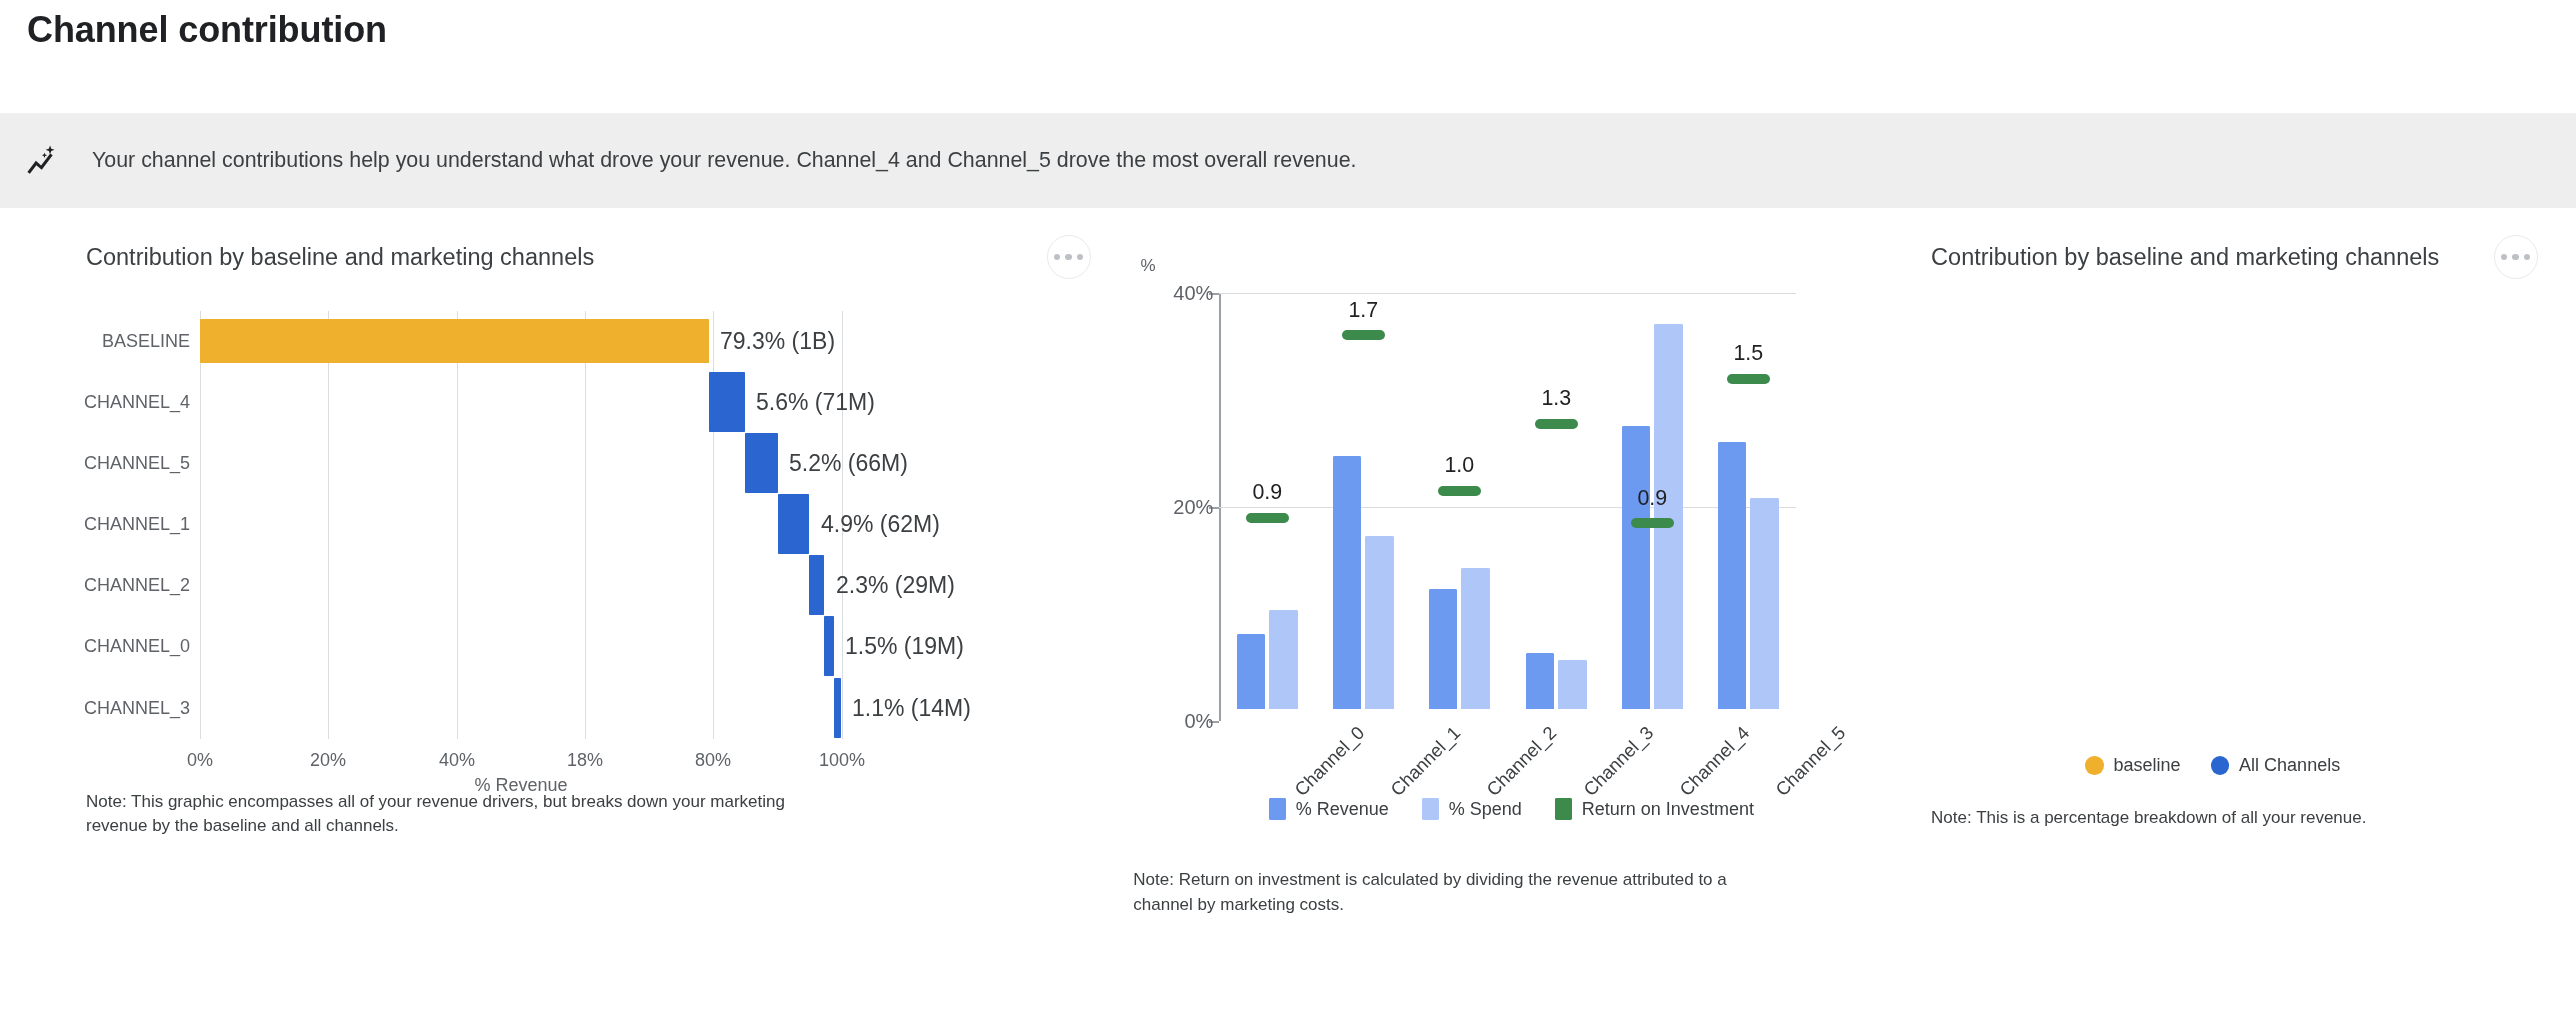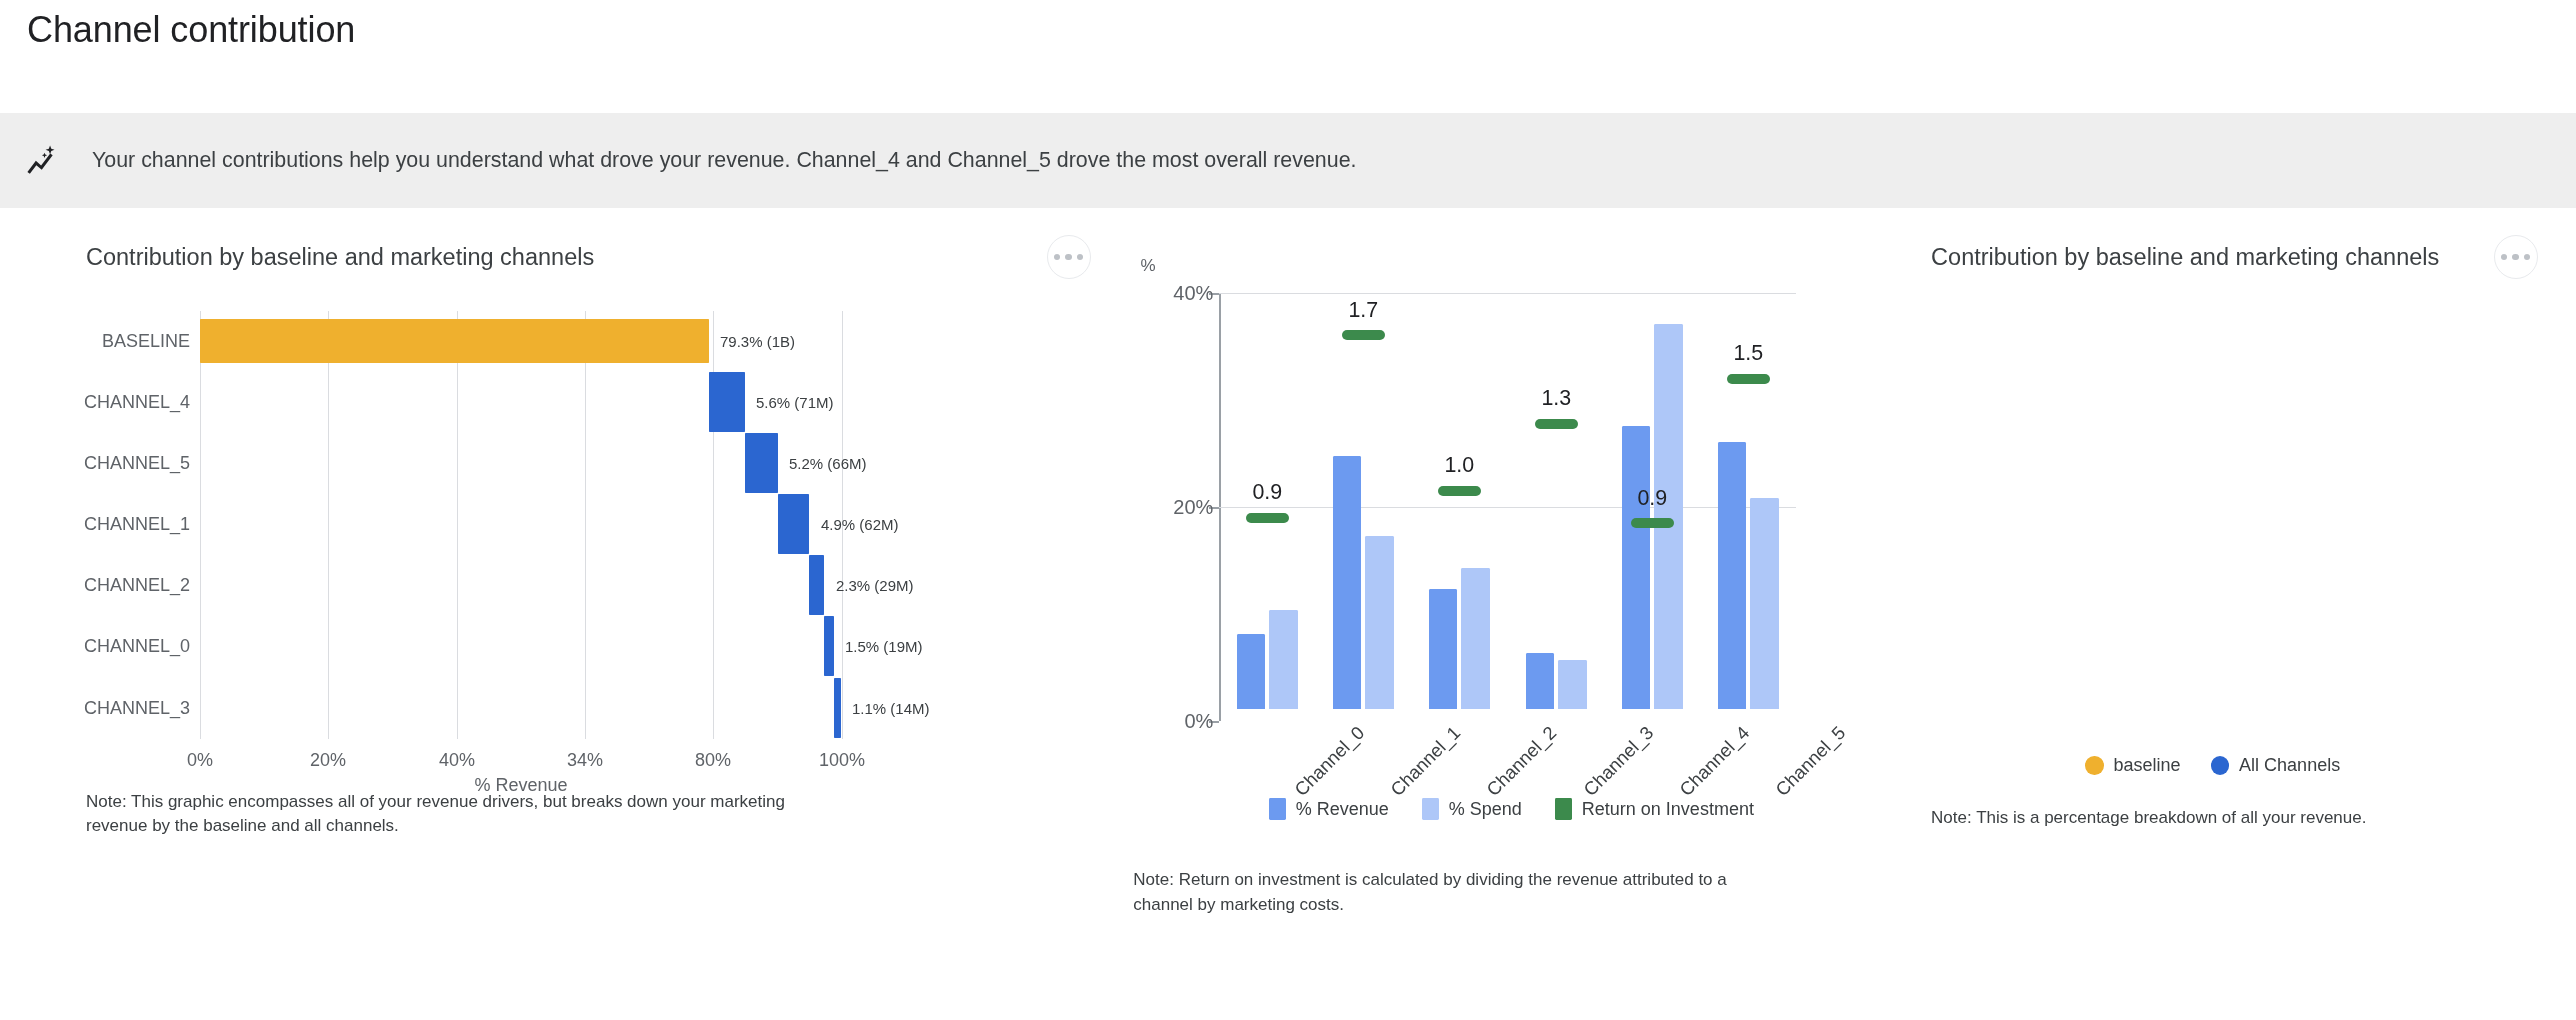--- a/index.html
+++ b/index.html
@@ -7,21 +7,21 @@
     margin: 0; padding: 0;
     background: #ffffff;
     font-family: "Liberation Sans", sans-serif;
     color: #202124;
   }
   body { width: 2576px; height: 1021px; overflow: hidden; position: relative; }
 
   
   .page-title {
     position: absolute; left: 27px; top: 8.6px;
-    font-size: 36px; font-weight: 400; color: #202124;
+    font-size: 36px; font-weight: 700; color: #202124;
     letter-spacing: -0.1px;
   }
 
   
   .banner {
     position: absolute; left: 0; top: 113px;
     width: 2576px; height: 95px;
     background: #eeeeee;
     display: flex; align-items: center;
   }
@@ -75,21 +75,21 @@
     position: absolute; top: 0; width: 0.7px; height: 428px; background: #dadce0;
   }
   .wf-row { position: absolute; left: 0; width: 642px; height: 61px; }
   .wf-bar { position: absolute; top: 8.6px; height: 44px; border-radius: 0.7px; }
   .wf-cat {
     position: absolute; right: 652px; top: 50%; transform: translateY(-50%);
     font-size: 18px; color: #5f6368; white-space: nowrap; text-align: right;
   }
   .wf-val {
     position: absolute; top: 50%; transform: translateY(-50%);
-    font-size: 15px; color: #3c4043; white-space: nowrap;
+    font-size: 23px; color: #3c4043; white-space: nowrap;
   }
   .wf-tick {
     position: absolute; top: 439px; font-size: 18px; color: #5f6368;
     transform: translateX(-50%); white-space: nowrap;
   }
   .wf-xlabel {
     position: absolute; left: 114px; top: 470px; width: 642px;
     text-align: center; font-size: 18px; color: #5f6368;
   }
 
@@ -179,21 +179,21 @@
 
     <div class="wf-wrap">
       <div class="wf-plot" id="wf-plot">
           <div class="wf-grid-line" style="left: 0px;"></div>
           <div class="wf-tick" style="left: 0px;">0%</div>
           <div class="wf-grid-line" style="left: 128px;"></div>
           <div class="wf-tick" style="left: 128px;">20%</div>
           <div class="wf-grid-line" style="left: 257px;"></div>
           <div class="wf-tick" style="left: 257px;">40%</div>
           <div class="wf-grid-line" style="left: 385px;"></div>
-          <div class="wf-tick" style="left: 385px;">34%</div>
+          <div class="wf-tick" style="left: 385px;">18%</div>
           <div class="wf-grid-line" style="left: 513px;"></div>
           <div class="wf-tick" style="left: 513px;">80%</div>
           <div class="wf-grid-line" style="left: 642px;"></div>
           <div class="wf-tick" style="left: 642px;">100%</div>
           <div class="wf-row" style="top: 0px; height: 61px;">
             <div class="wf-cat">BASELINE</div>
             <div class="wf-bar" style="left: 0px; width: 509px; background: rgb(239, 176, 46); height: 44px; top: 8.6px;"></div>
             <div class="wf-val" style="left: 520px;">79.3% (1B)</div>
           </div>
           <div class="wf-row" style="top: 61px; height: 61px;">

